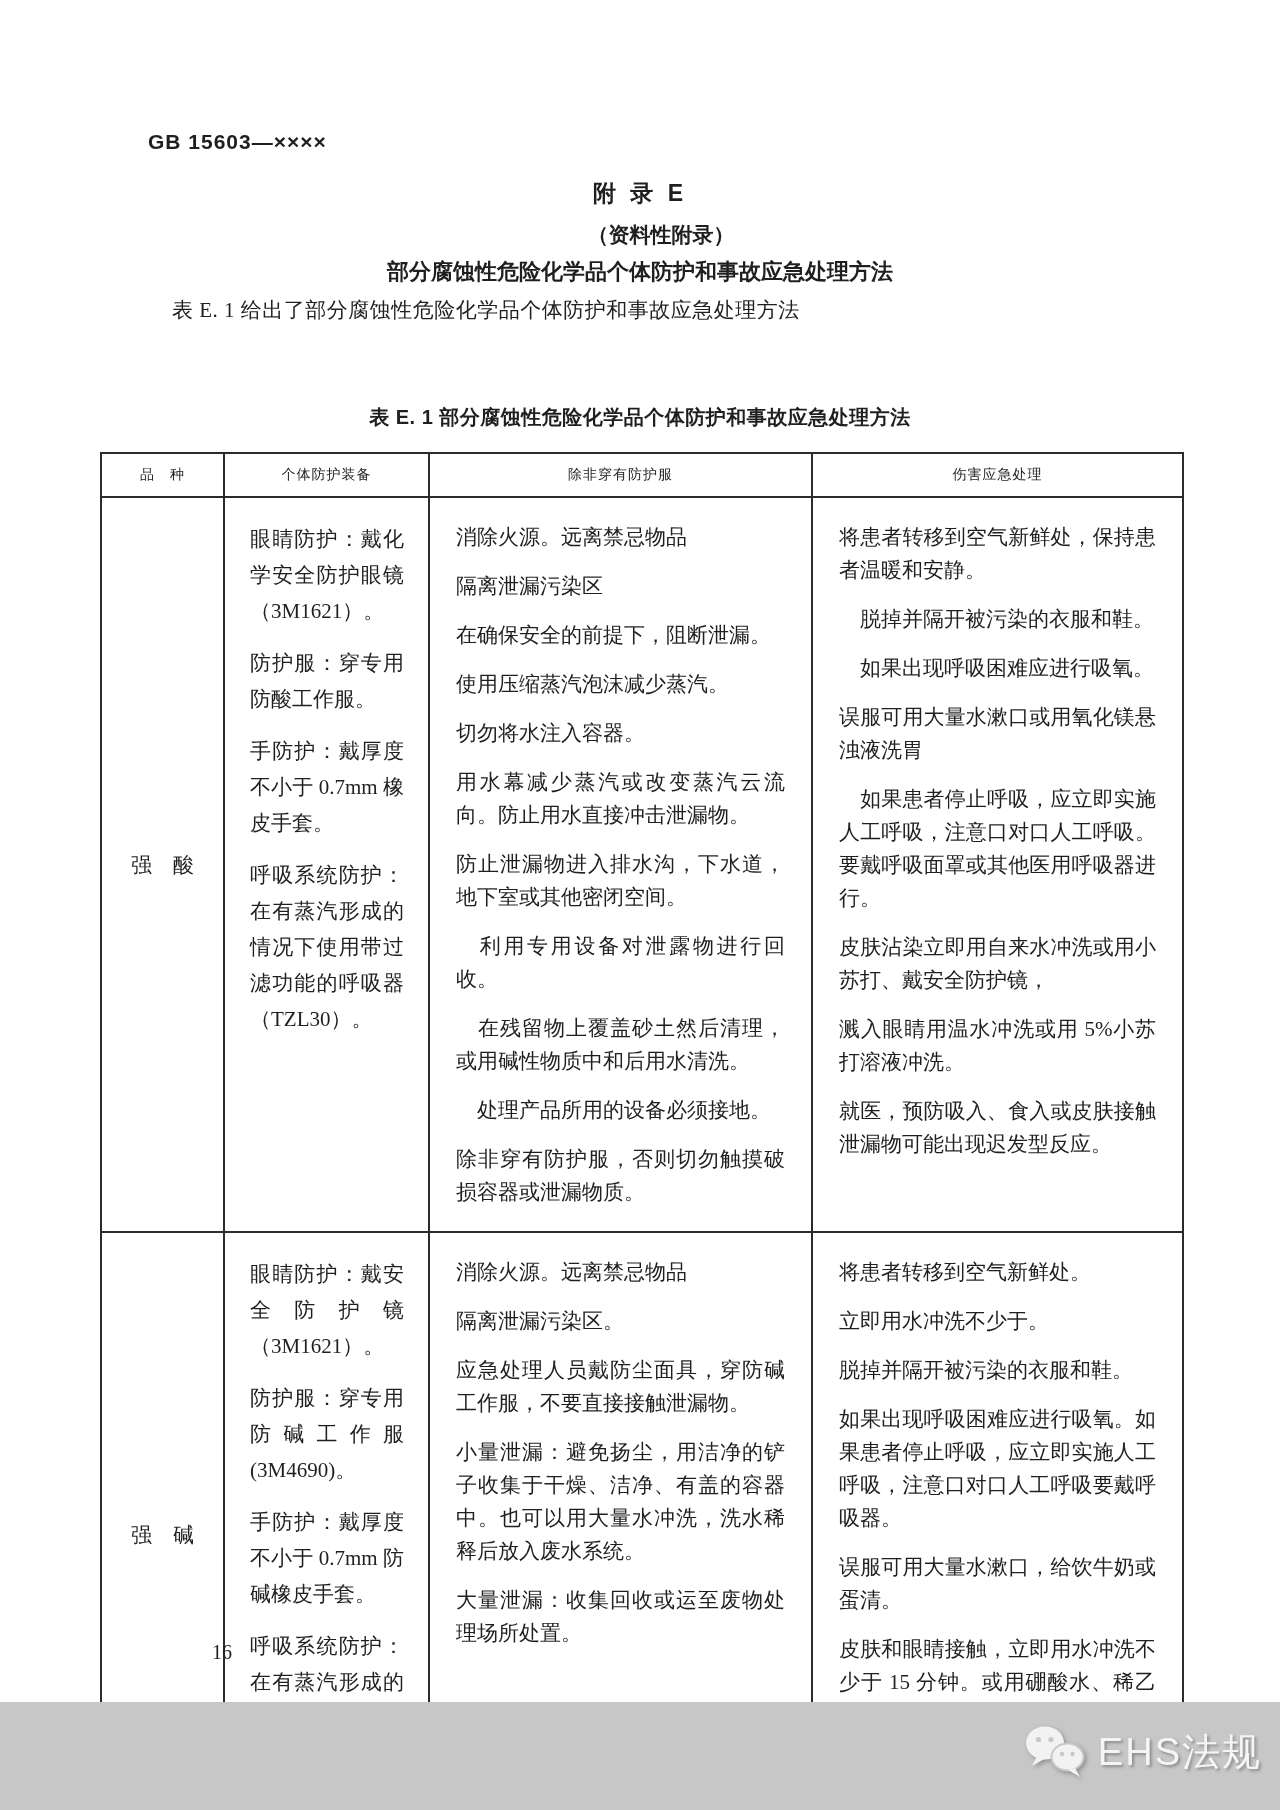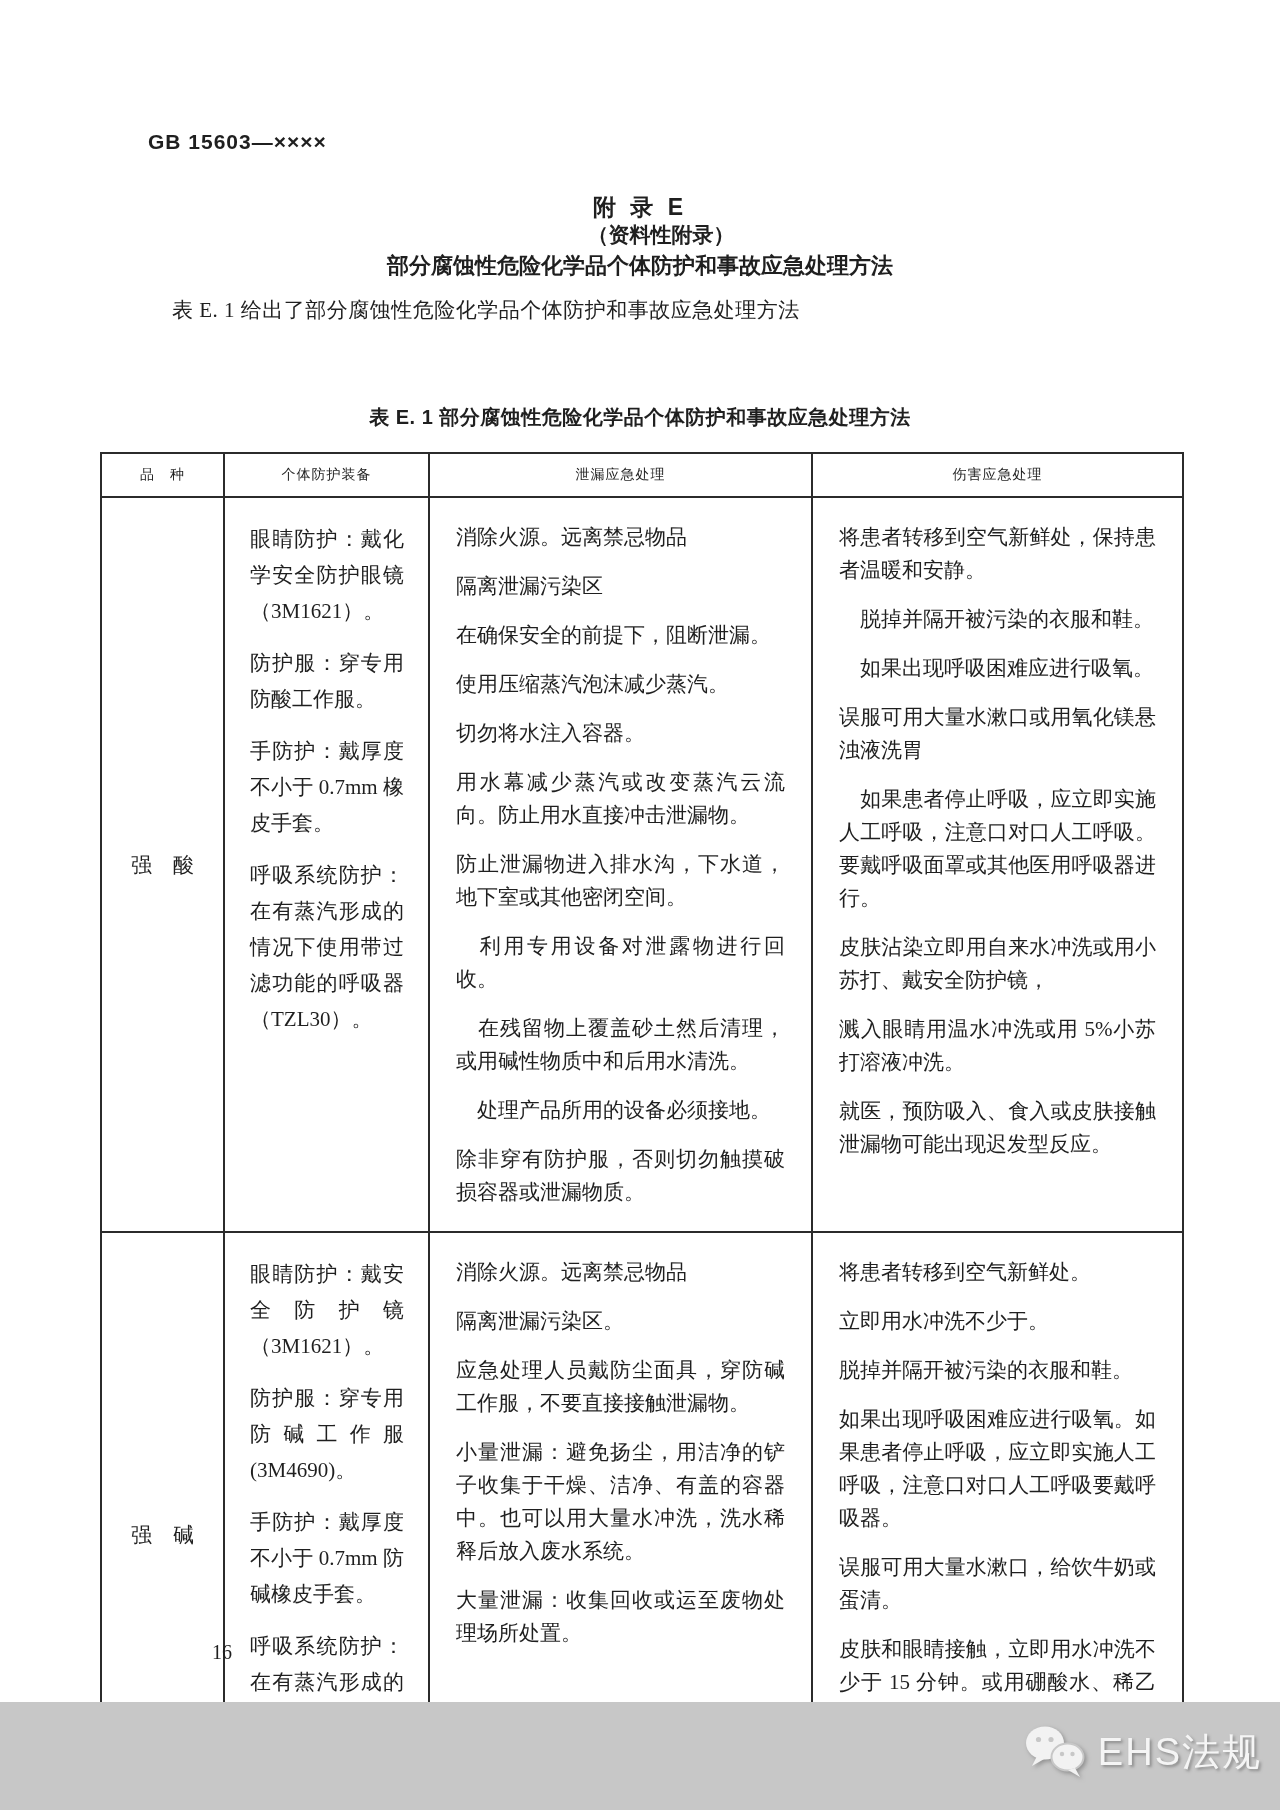--- a/index.html
+++ b/index.html
@@ -14,31 +14,31 @@
     position:relative;width:1280px;height:1810px;overflow:hidden;
     background:var(--page-bg);color:var(--text);
     font-family:"Liberation Serif","DejaVu Serif",serif;
   }
   .doc-code{
     position:absolute;left:148px;top:130px;
     font-family:"Liberation Sans","DejaVu Sans",sans-serif;
     font-weight:600;font-size:21px;letter-spacing:1px;
   }
   .title-1{
-    position:absolute;left:0;top:192px;width:100%;text-align:center;
+    position:absolute;left:0;top:178px;width:100%;text-align:center;
     font-family:"Liberation Sans","DejaVu Sans",sans-serif;
     font-weight:bold;font-size:23px;letter-spacing:4px;
   }
   .title-2{
     position:absolute;left:0;top:221px;width:100%;text-align:center;
     font-family:"Liberation Sans","DejaVu Sans",sans-serif;
     font-weight:bold;font-size:21px;margin-left:21px;
   }
   .title-3{
-    position:absolute;left:0;top:251px;width:100%;text-align:center;
+    position:absolute;left:0;top:257px;width:100%;text-align:center;
     font-family:"Liberation Sans","DejaVu Sans",sans-serif;
     font-weight:bold;font-size:22px;
   }
   .intro{
     position:absolute;left:172px;top:296px;
     font-size:21px;letter-spacing:0.5px;
   }
   .caption{
     position:absolute;left:0;top:404px;width:100%;text-align:center;
     font-family:"Liberation Sans","DejaVu Sans",sans-serif;
@@ -107,21 +107,21 @@
     <colgroup>
       <col style="width:123px">
       <col style="width:205px">
       <col style="width:383px">
       <col style="width:371px">
     </colgroup>
     <thead>
       <tr>
         <th>品　种</th>
         <th>个体防护装备</th>
-        <th>泄漏应急处理</th>
+        <th>除非穿有防护服</th>
         <th>伤害应急处理</th>
       </tr>
     </thead>
     <tbody id="tbody">
         <tr class="r0">
           <td class="cat">强　酸</td>
           <td class="body c1">
             <p>眼睛防护：戴化学安全防护眼镜（3M1621）。</p>
             <p>防护服：穿专用防酸工作服。</p>
             <p>手防护：戴厚度不小于 0.7mm 橡皮手套。</p>

